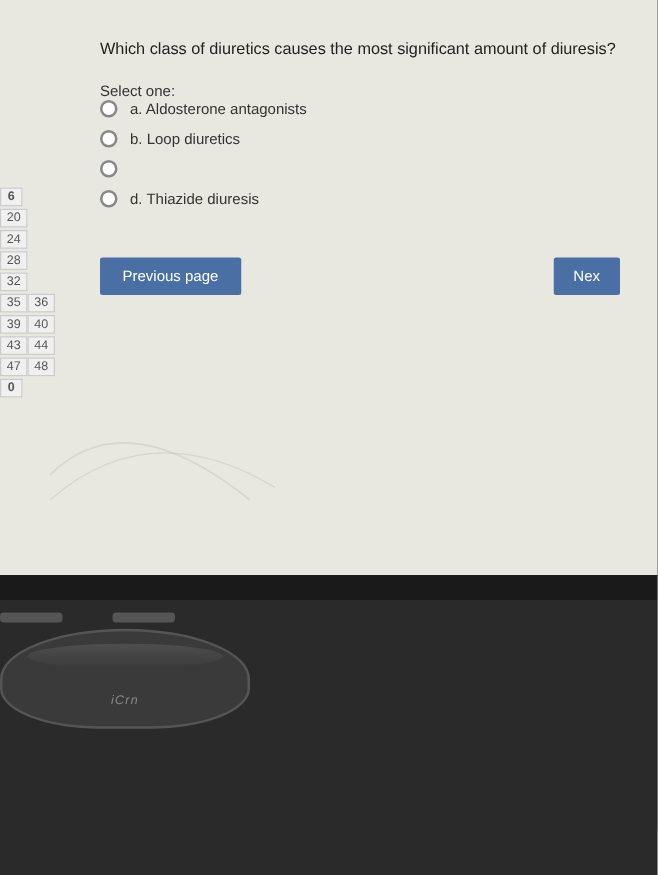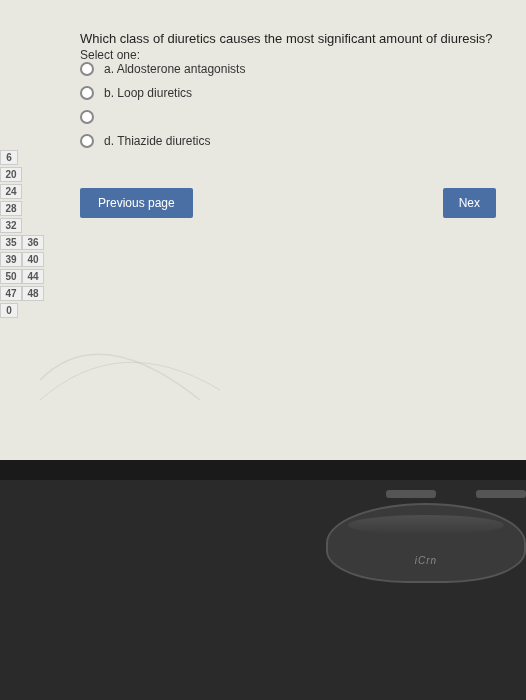--- a/index.html
+++ b/index.html
@@ -56,35 +56,36 @@
     }
 
     .num-cell-wide {
       font-size: 10px;
       color: #555;
       text-align: center;
       background: #f0f0f0;
       border: 1px solid #ccc;
       min-width: 22px;
       padding: 1px 2px;
-      font-weight: bold;
+      font-weight: normal;
     }
 
     
     .content-area {
       position: absolute;
       left: 60px;
       top: 10px;
       right: 10px;
       padding: 20px;
     }
 
     .question-text {
       font-size: 13px;
       color: #222;
+      margin-bottom: 18px;
       line-height: 1.4;
       font-weight: 400;
     }
 
     .select-label {
       font-size: 12px;
       color: #333;
       margin-bottom: 0;
     }
 
@@ -164,21 +165,21 @@
       background: #1a1a1a;
       position: relative;
     }
 
     .monitor-stand-base {
       width: 526px;
       height: 184px;
       background: #2a2a2a;
       display: flex;
       flex-direction: column;
-      align-items: flex-end;
+      align-items: flex-start;
       justify-content: flex-start;
       padding-top: 10px;
     }
 
     .stand-neck-area {
       display: flex;
       gap: 40px;
       margin-bottom: 5px;
     }
 
@@ -243,21 +244,21 @@
     </div>
     <div class="num-row">
       <span class="num-cell-wide">35</span>
       <span class="num-cell-wide">36</span>
     </div>
     <div class="num-row">
       <span class="num-cell-wide">39</span>
       <span class="num-cell-wide">40</span>
     </div>
     <div class="num-row">
-      <span class="num-cell-wide">50</span>
+      <span class="num-cell-wide">43</span>
       <span class="num-cell-wide">44</span>
     </div>
     <div class="num-row">
       <span class="num-cell-wide">47</span>
       <span class="num-cell-wide">48</span>
     </div>
     <div class="num-row">
       <span class="num-cell">0</span>
     </div>
   </div>
@@ -274,21 +275,21 @@
       </li>
       <li class="option-item">
         <span class="radio-circle"></span>
         <span class="option-text">b. Loop diuretics</span>
       </li>
       <li class="option-item">
         <span class="radio-circle"></span>
       </li>
       <li class="option-item">
         <span class="radio-circle"></span>
-        <span class="option-text">d. Thiazide diuretics</span>
+        <span class="option-text">d. Thiazide diuresis</span>
       </li>
     </ul>
 
     <div class="nav-buttons" style="position:relative;">
       <button class="btn-previous">Previous page</button>
       <button class="btn-next">Nex</button>
     </div>
   </div>
 
   <div class="curve-decoration">

